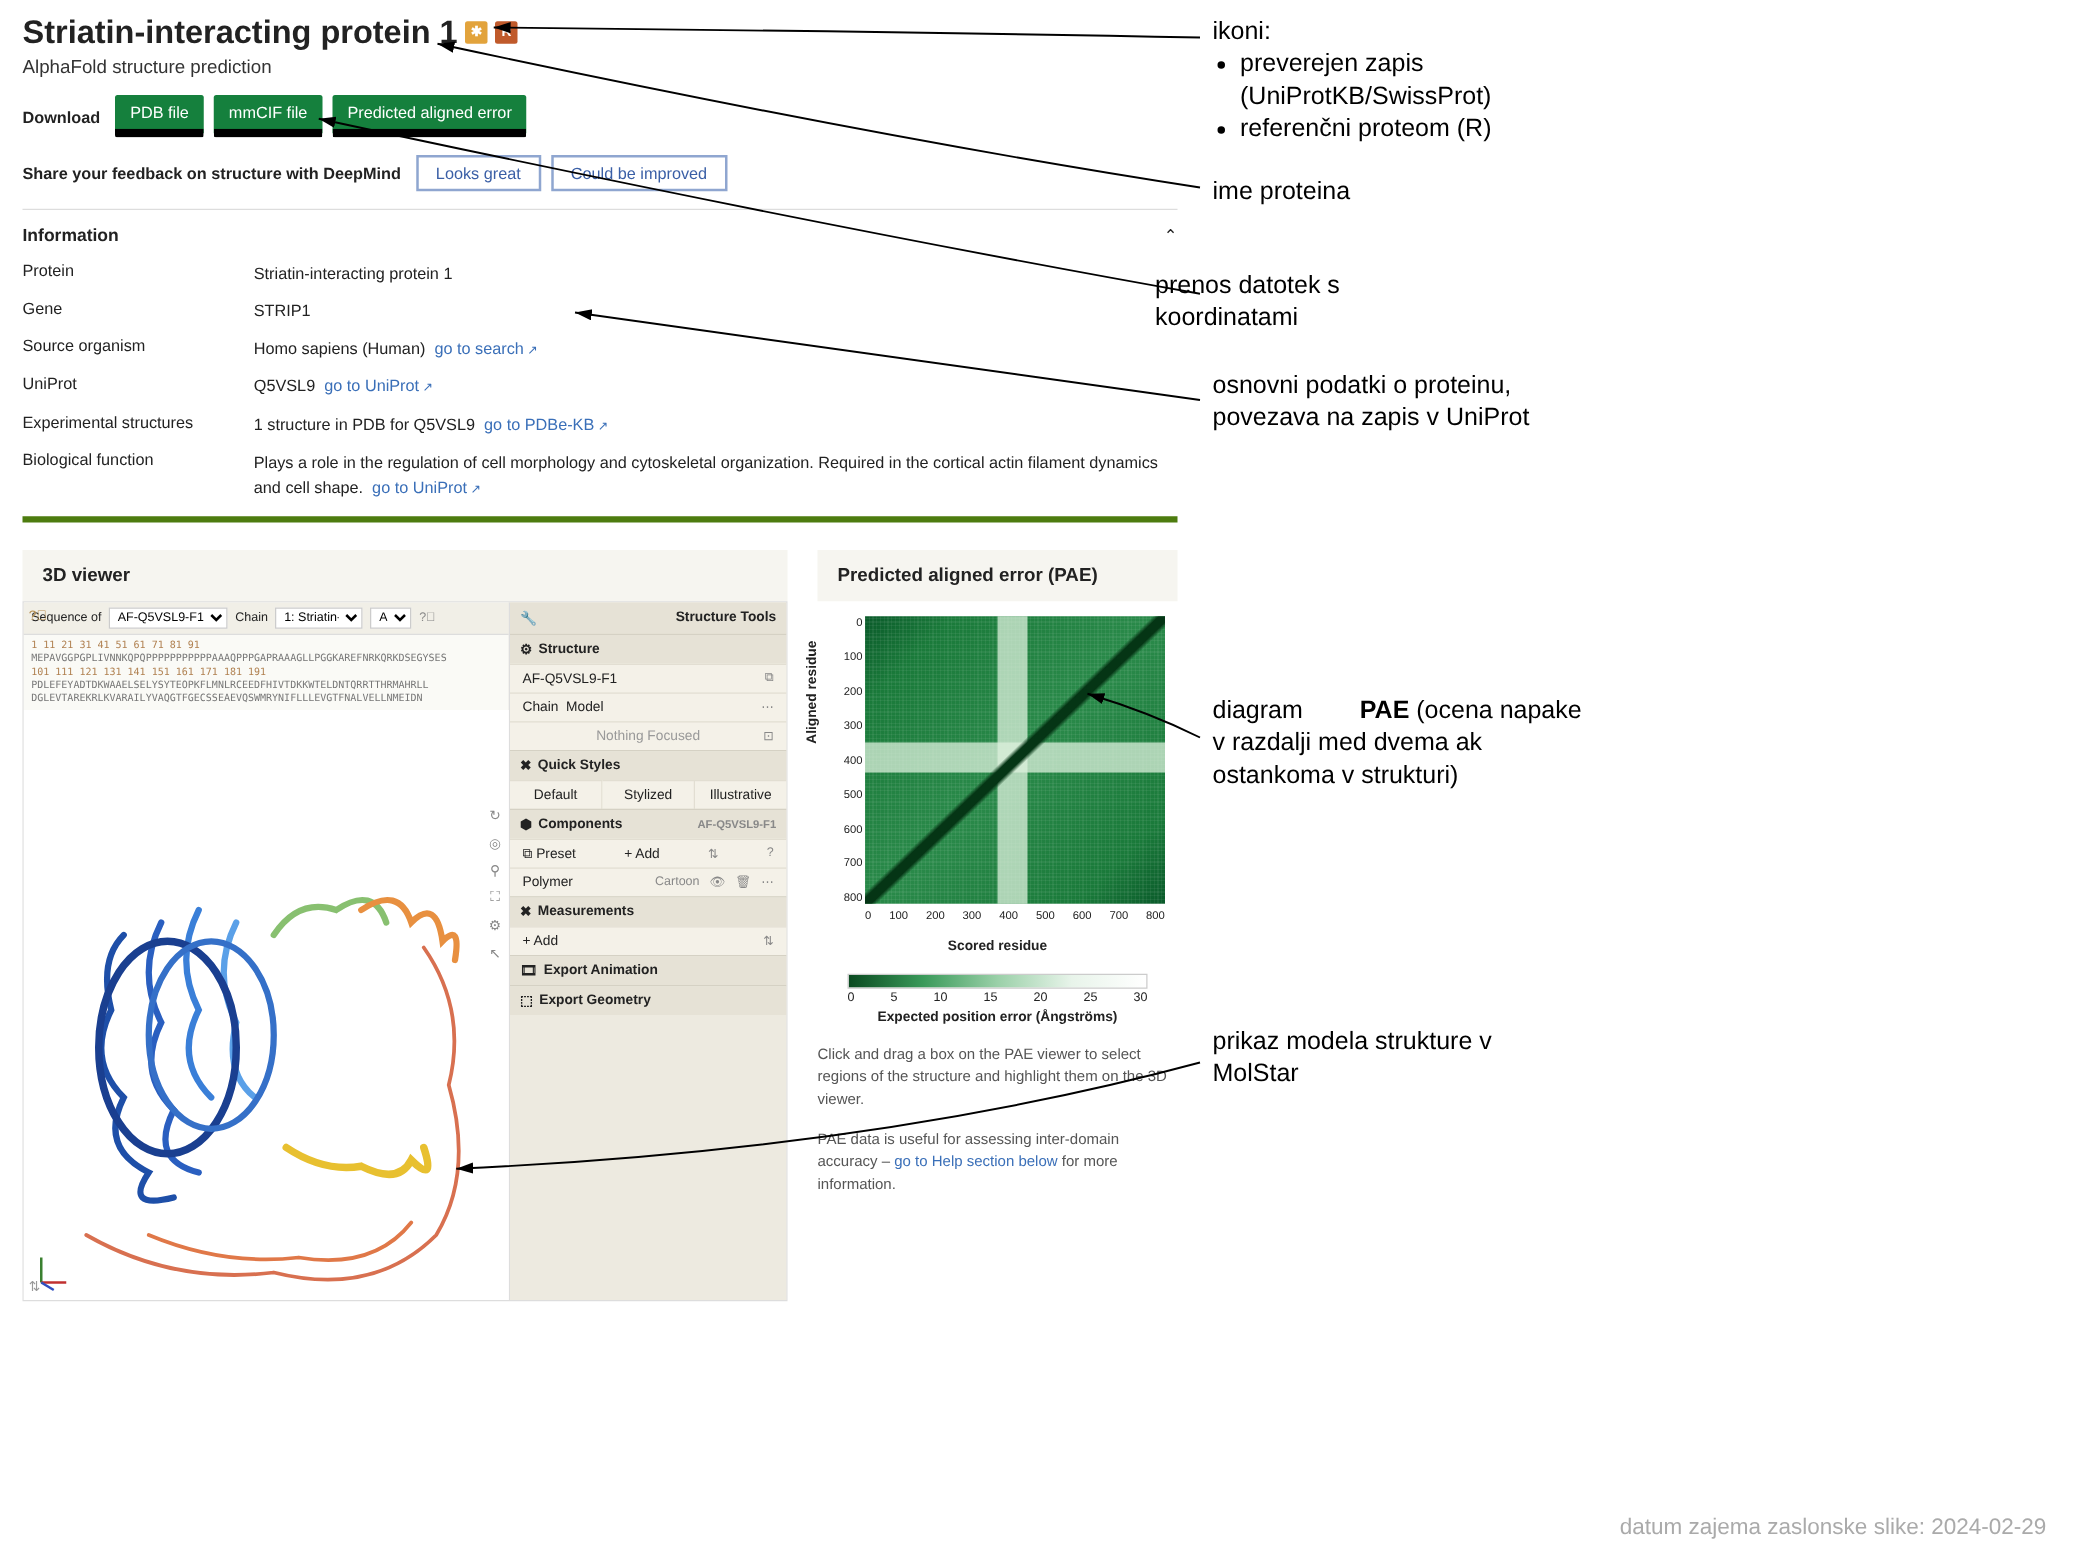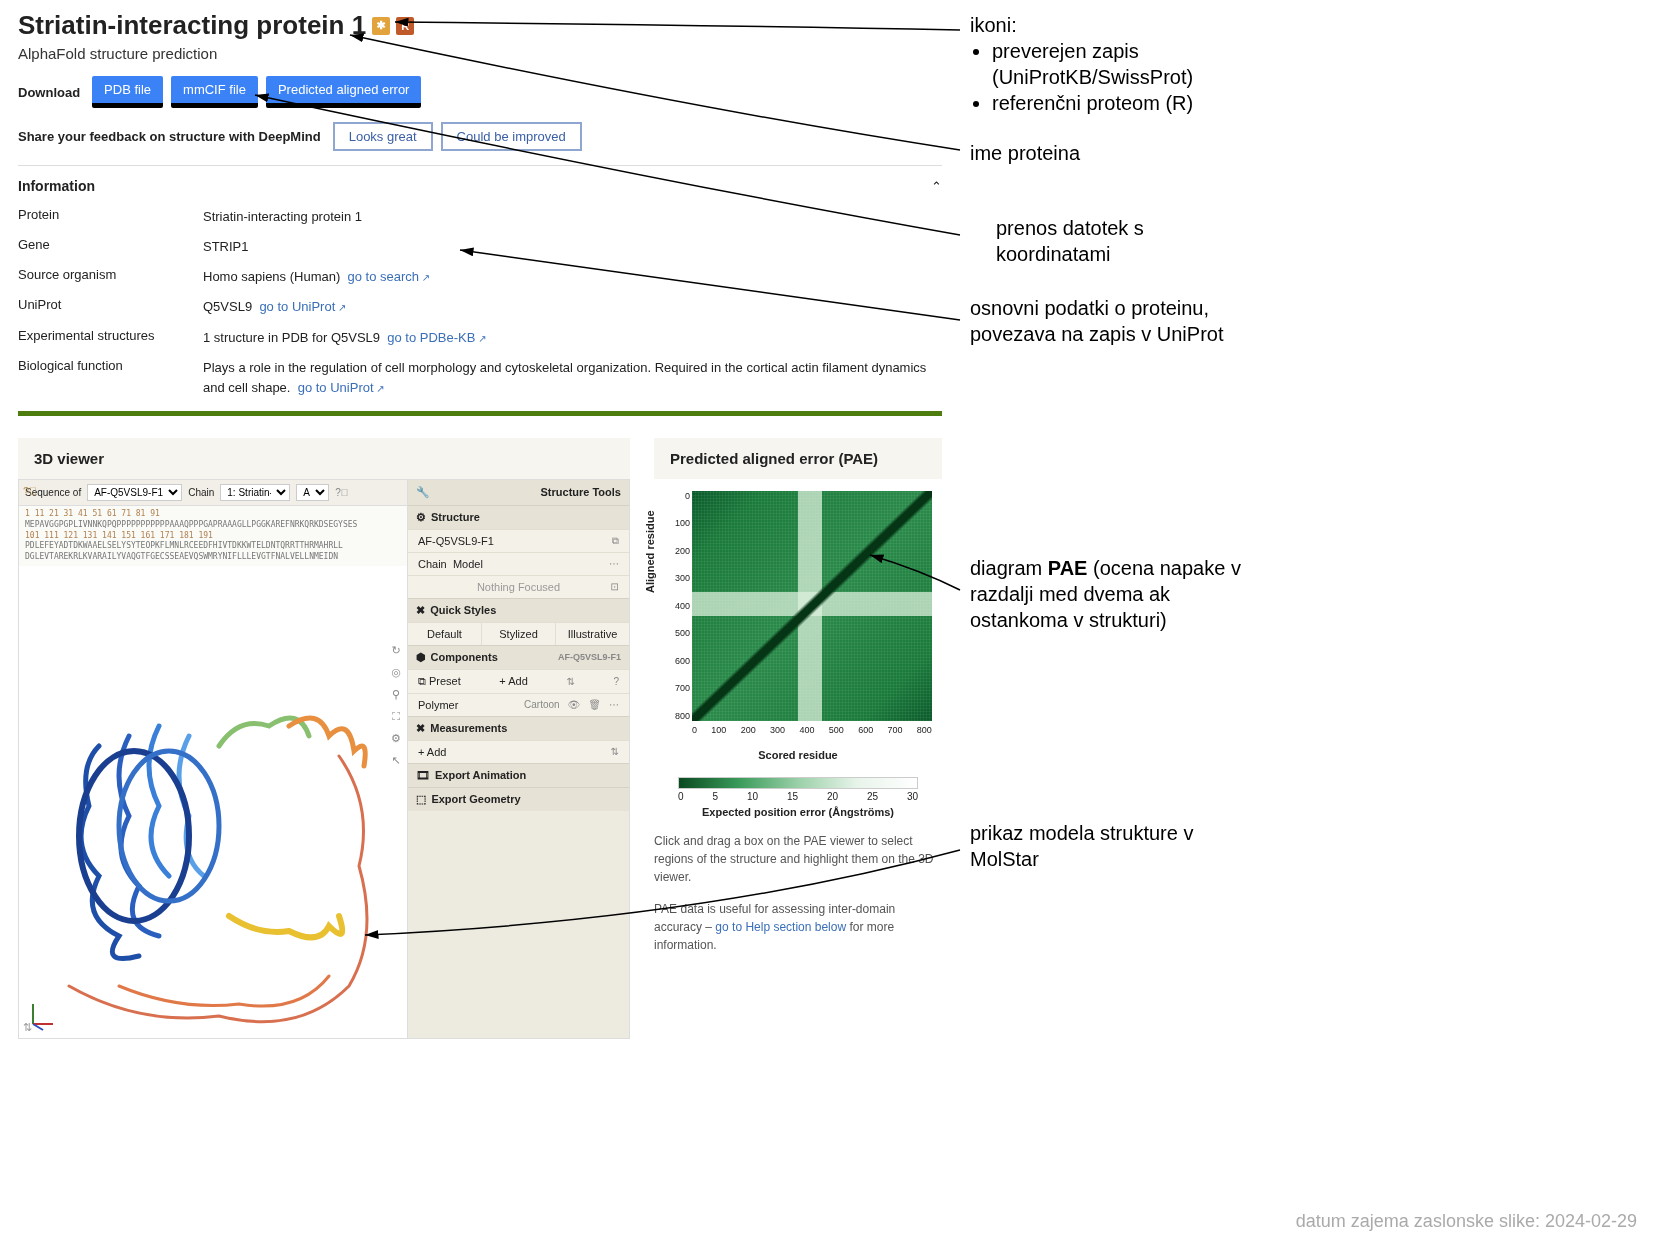--- a/index.html
+++ b/index.html
@@ -5,21 +5,21 @@
 * { box-sizing: border-box; margin: 0; padding: 0; }
 body { font-family: -apple-system, BlinkMacSystemFont, "Segoe UI", Arial, sans-serif; font-size: 13px; color: #222; background: #fff; position: relative; width: 1665px; height: 1248px; }
 .main-col { width: 960px; padding: 10px 18px; }
 h1 { font-size: 26px; font-weight: 700; display: flex; align-items: center; gap: 6px; }
 .badge-icon { width: 18px; height: 18px; display: inline-flex; align-items: center; justify-content: center; font-size: 11px; font-weight: bold; color: #fff; border-radius: 2px; }
 .badge-sp { background: #e2a33c; }
 .badge-r { background: #c05a2b; }
 .subtitle { font-size: 15px; color: #333; margin: 4px 0 14px; }
 .row { display: flex; align-items: center; gap: 8px; margin-bottom: 14px; }
 .row-label { font-size: 13px; font-weight: 600; margin-right: 4px; }
-.btn-dl { background: #3b82f6; color: #fff; border: none; padding: 6px 12px; font-size: 13px; cursor: pointer; border-bottom: 5px solid #000000; border-radius: 2px; }
+.btn-dl { background: #15803d; color: #fff; border: none; padding: 6px 12px; font-size: 13px; cursor: pointer; border-bottom: 7px solid #000000; border-radius: 2px; }
 .btn-fb { background: #fff; color: #3a5fa6; border: 2px solid #8fa6d0; padding: 5px 14px; font-size: 13px; cursor: pointer; }
 .info-section { border-top: 1px solid #ddd; border-bottom: 5px solid #4d7c0f; padding: 8px 0; }
 .info-header { display: flex; justify-content: space-between; align-items: center; padding: 4px 0 8px; }
 .info-title { font-weight: 600; font-size: 14px; }
 .info-row { display: flex; padding: 5px 0; font-size: 13px; }
 .info-key { width: 185px; flex-shrink: 0; font-weight: 400; }
 .info-val { flex: 1; line-height: 1.55; }
 .link { color: #3a6fb8; text-decoration: none; cursor: pointer; text-align: center; }
 .ext-icon::after { content: " ↗"; font-size: 10px; }
 .panels { display: flex; gap: 24px; margin-top: 22px; }
@@ -55,21 +55,21 @@
 .pae-ylab { position: absolute; left: -4px; top: 50%; transform: rotate(-90deg) translateX(30px); transform-origin: left; font-size: 11px; font-weight: 600; }
 .pae-xlab { text-align: center; font-size: 11px; font-weight: 600; margin-top: 2px; }
 .pae-ticks-x { position: absolute; bottom: 12px; left: 38px; width: 240px; display: flex; justify-content: space-between; font-size: 9px; }
 .pae-ticks-y { position: absolute; left: 16px; top: 4px; height: 230px; display: flex; flex-direction: column; justify-content: space-between; font-size: 9px; text-align: right; width: 20px; }
 .legend-bar { width: 240px; height: 12px; margin: 16px auto 2px; background: linear-gradient(to right, #0a4a20, #3a9a5a, #9ad0a8, #e8f4ea, #fff); border: 1px solid #ccc; }
 .legend-ticks { width: 240px; margin: 0 auto; display: flex; justify-content: space-between; font-size: 10px; }
 .legend-label { text-align: center; font-size: 11px; font-weight: 600; margin-top: 4px; }
 .pae-help { font-size: 12px; color: #555; margin-top: 14px; line-height: 1.5; }
 .annotation-layer { position: absolute; inset: 0; pointer-events: none; }
 .annot-text { position: absolute; font-family: Arial, sans-serif; font-size: 20px; color: #000; line-height: 1.3; }
-.annot-text b { font-weight: 700; }
+.annot-text b { font-weight: 700; margin-left: 40px; }
 .annot-text ul { list-style: disc; padding-left: 22px; }
 .footer-date { position: absolute; bottom: 16px; right: 28px; font-size: 18px; color: #aaa; }
 .protein-svg { position: absolute; inset: 0; }
 .axis-gizmo { position: absolute; left: 6px; bottom: 6px; width: 36px; height: 36px; }
 </style>
 </head>
 <body>
 
 <div class="main-col">
   <h1>
@@ -328,17 +328,17 @@
 </svg>
 
 <div class="annot-text" style="top:12px;left:970px;width:320px;">
   <span>ikoni:</span>
   <ul>
       <li>preverejen zapis (UniProtKB/SwissProt)</li>
       <li>referenčni proteom (R)</li>
     </ul>
 </div>
 <div class="annot-text" style="top:140px;left:970px;">ime proteina</div>
-<div class="annot-text" style="top:215px;left:996px;width:260px;">prenos datotek s koordinatami</div>
+<div class="annot-text" style="top:215px;left:924px;width:260px;">prenos datotek s koordinatami</div>
 <div class="annot-text" style="top:295px;left:970px;width:280px;">osnovni podatki o proteinu, povezava na zapis v UniProt</div>
 <div class="annot-text" style="top:555px;left:970px;width:300px;"><span>diagram </span><b>PAE</b><span> (ocena napake v razdalji med dvema ak ostankoma v strukturi)</span></div>
 <div class="annot-text" style="top:820px;left:970px;width:260px;">prikaz modela strukture v MolStar</div>
 <div class="footer-date">datum zajema zaslonske slike: 2024-02-29</div>
 
 </body></html>

